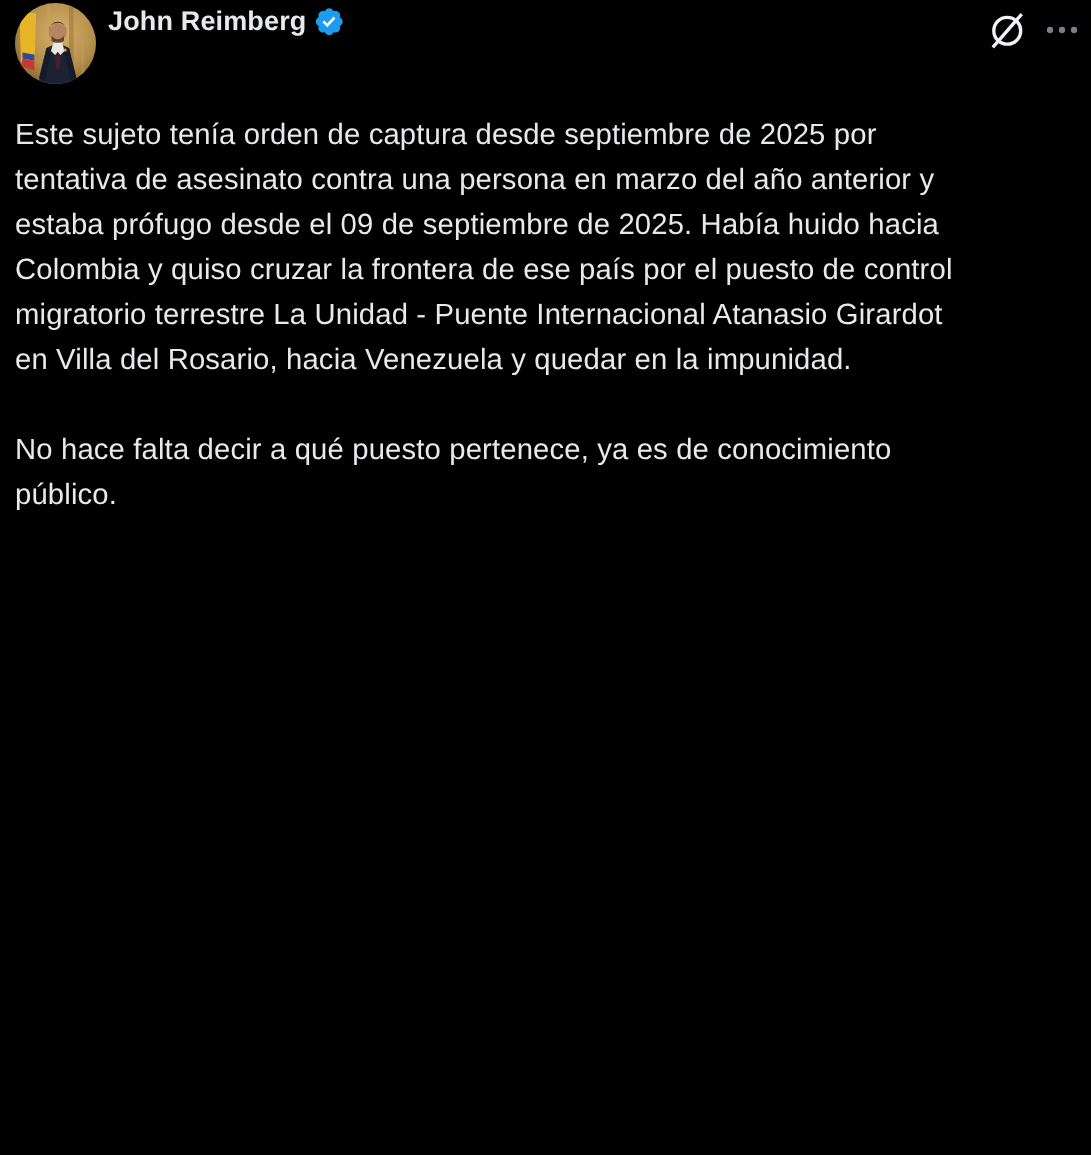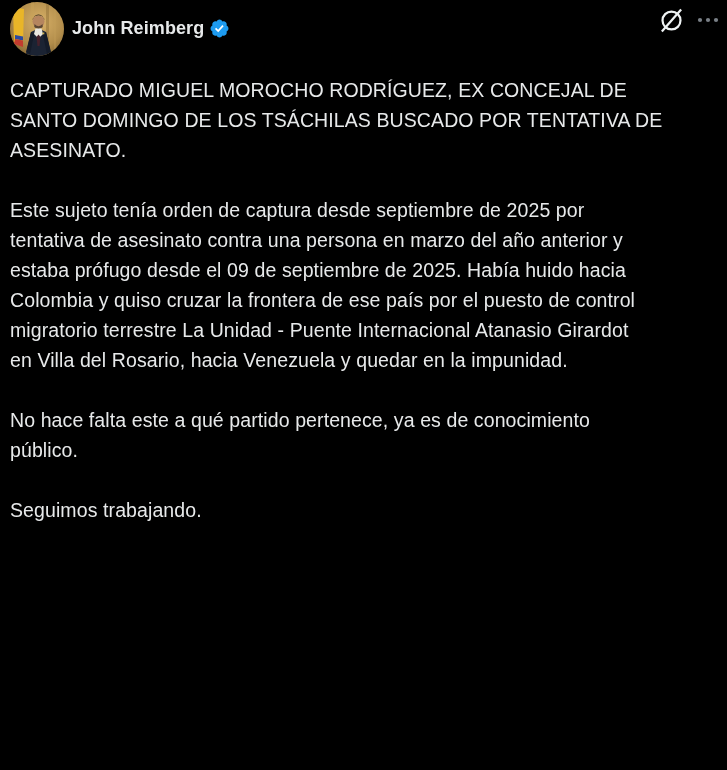--- a/index.html
+++ b/index.html
@@ -12,21 +12,21 @@
   .tweet-card { position: relative; width: 727px; height: 770px; background: #000; }
 
   
   .tweet-header { position: relative; height: 57px; }
   .avatar {
     position: absolute; left: 10px; top: 2px;
     width: 54px; height: 54px; border-radius: 50%;
     overflow: hidden; cursor: pointer; background: #3a2f1a;
   }
   .avatar svg { display: block; width: 54px; height: 54px; }
-  .names { position: absolute; left: 72px; top: 17px; text-align: center; }
+  .names { position: absolute; left: 72px; top: 3px; text-align: center; }
   .name-row { display: flex; align-items: center; height: 23px; }
   .display-name {
     font-size: 18px; font-weight: 700; color: #e7e9ea;
     line-height: 23px; letter-spacing: 0.1px; cursor: pointer;
   }
   .badge { display: inline-flex; margin-left: 5px; width: 21px; height: 21px; }
   .badge svg { width: 21px; height: 21px; }
   .handle {
     font-size: 17px; color: #71767b; line-height: 21px;
     margin-top: 2px; cursor: pointer;
@@ -118,27 +118,23 @@
             <circle cx="3" cy="3" r="2.1" fill="#7a8087"></circle>
             <circle cx="11" cy="3" r="2.1" fill="#7a8087"></circle>
             <circle cx="19" cy="3" r="2.1" fill="#7a8087"></circle>
           </svg>
         </span>
       </button>
     </div>
   </div>
 
   <div class="tweet-body">
-    <p>CAPTURADO MIGUEL MOROCHO RODRÍGUEZ, EX CONCEJAL DE
-SANTO DOMINGO DE LOS TSÁCHILAS BUSCADO POR TENTATIVA DE
-ASESINATO.</p>
     <p>Este sujeto tenía orden de captura desde septiembre de 2025 por
 tentativa de asesinato contra una persona en marzo del año anterior y
 estaba prófugo desde el 09 de septiembre de 2025. Había huido hacia
 Colombia y quiso cruzar la frontera de ese país por el puesto de control
 migratorio terrestre La Unidad - Puente Internacional Atanasio Girardot
 en Villa del Rosario, hacia Venezuela y quedar en la impunidad.</p>
-    <p>No hace falta este a qué partido pertenece, ya es de conocimiento
+    <p>No hace falta decir a qué puesto pertenece, ya es de conocimiento
 público.</p>
-    <p>Seguimos trabajando.</p>
   </div>
 
 </div>
 
 </body></html>

